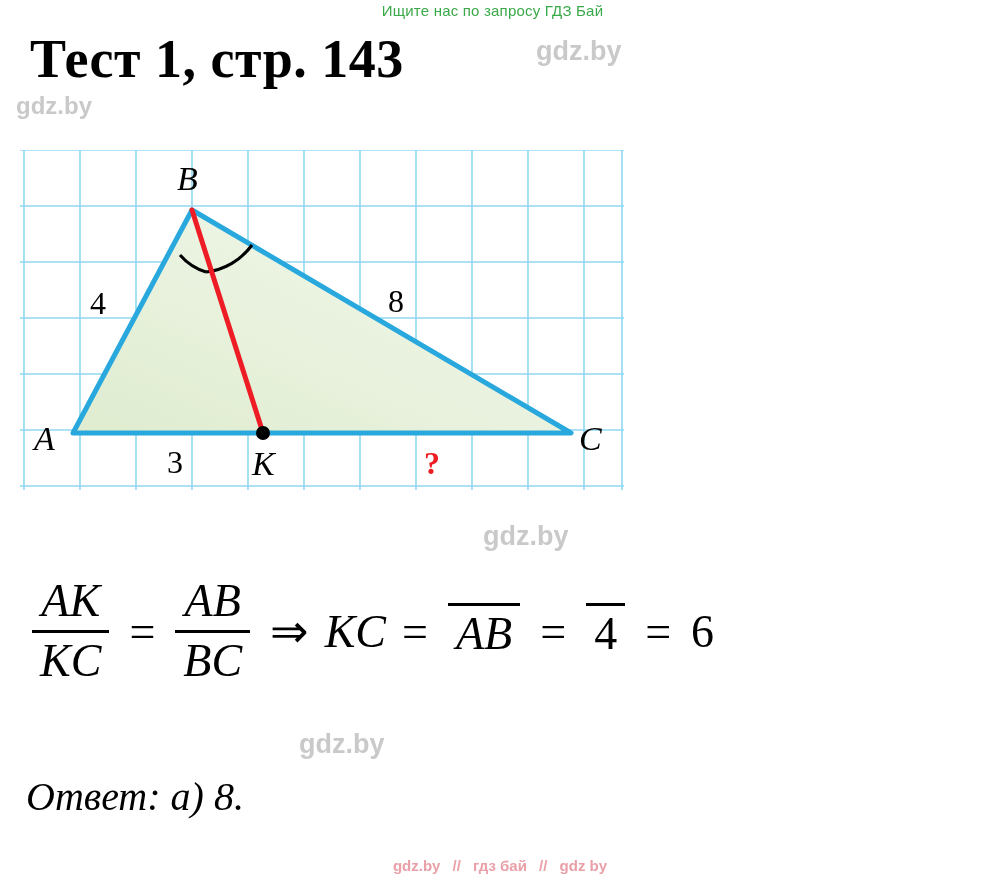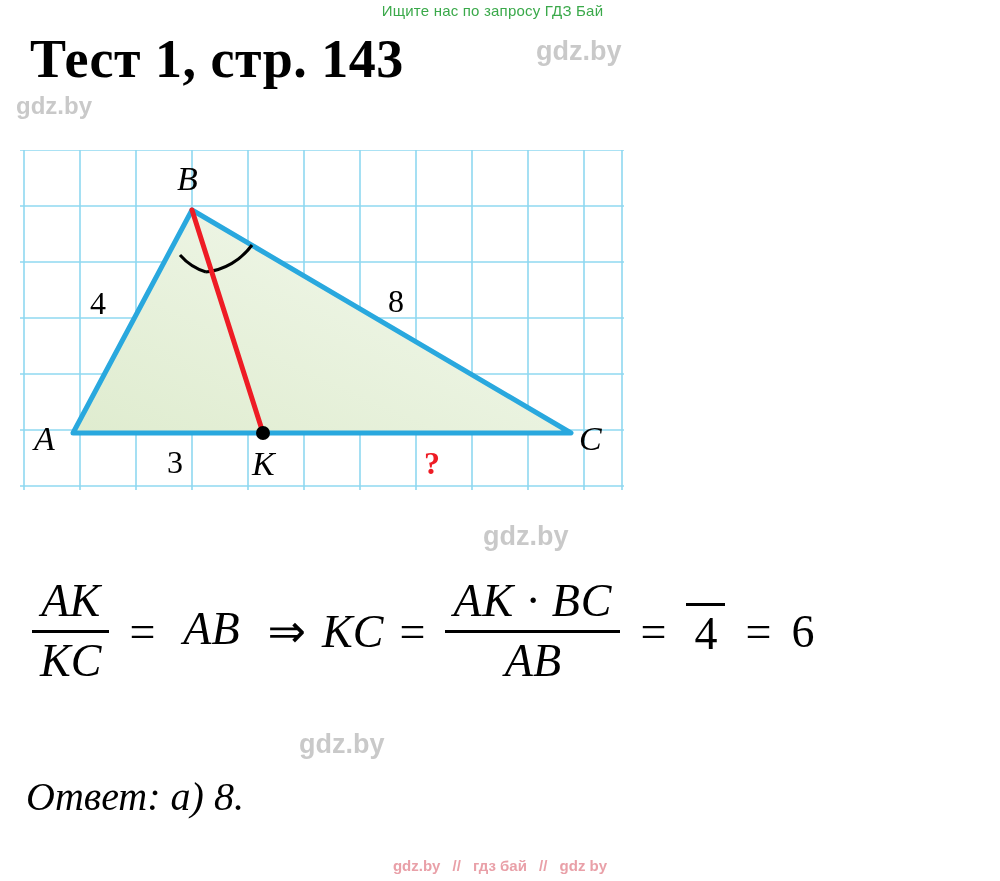--- a/index.html
+++ b/index.html
@@ -203,26 +203,26 @@
   </div>
 
   <div class="formula">
     <span class="frac">
       <span class="num">AK</span>
       <span class="den">KC</span>
     </span>
     <span class="op">=</span>
     <span class="frac">
       <span class="num">AB</span>
+      <span class="den">BC</span>
     </span>
     <span class="op">⇒</span>
     <span class="op-italic">KC</span>
     <span class="op">=</span>
     <span class="frac">
-      <span class="num big-wide">AK · BC</span>
       <span class="den">AB</span>
     </span>
     <span class="op">=</span>
     <span class="frac">
       <span class="den" style="font-style:normal">4</span>
     </span>
     <span class="op">=</span>
     <span class="op">6</span>
   </div>
 

